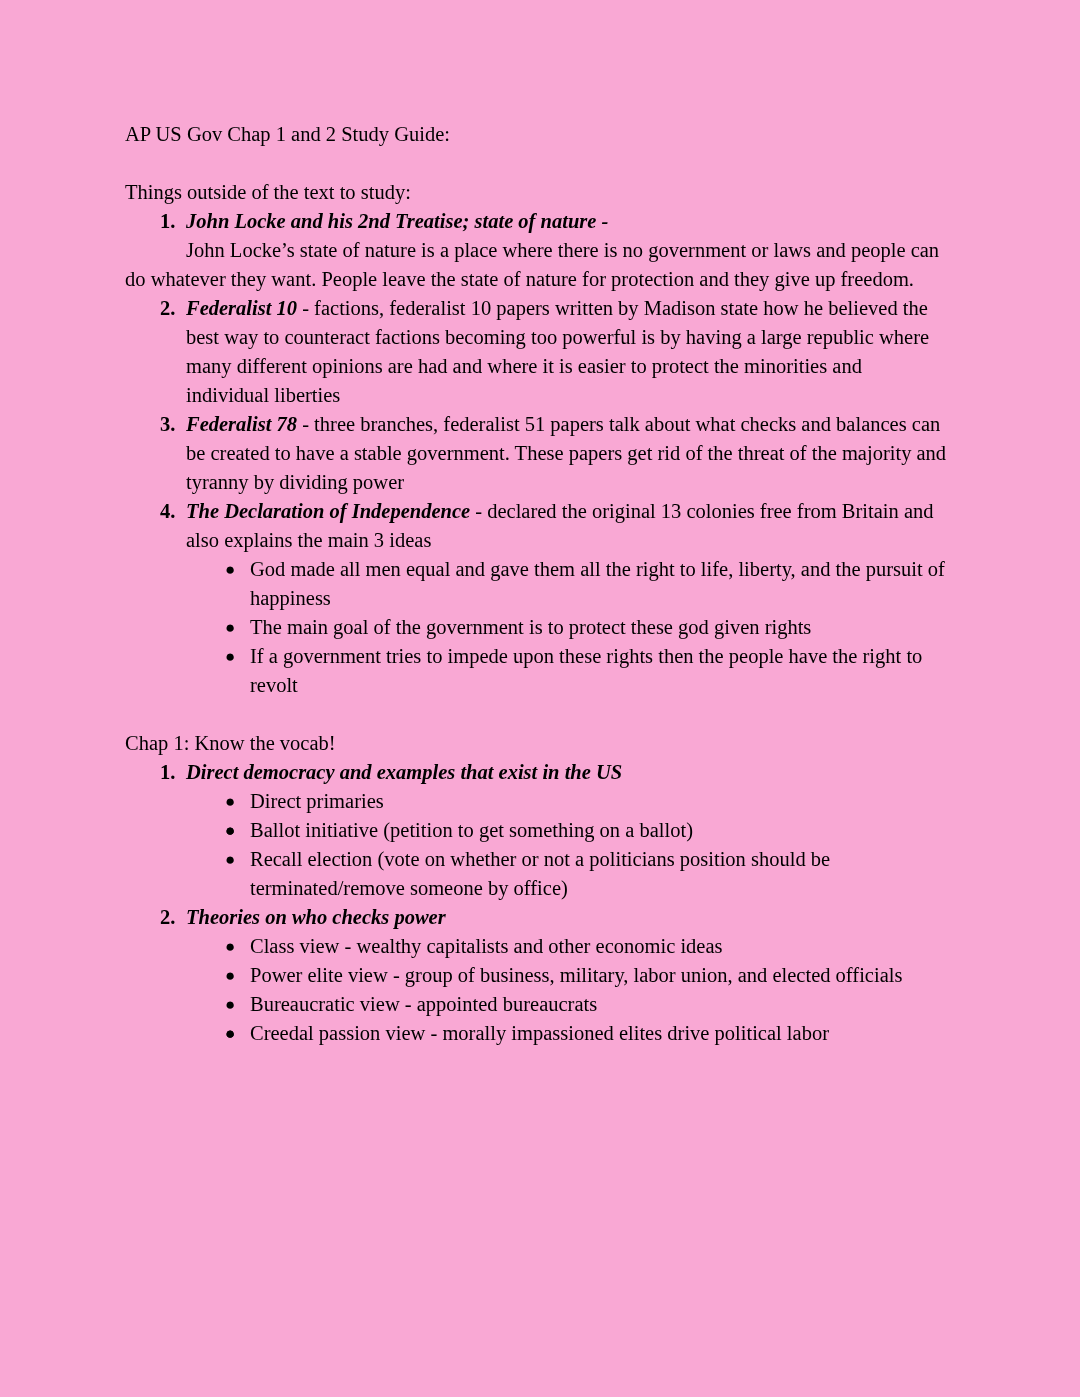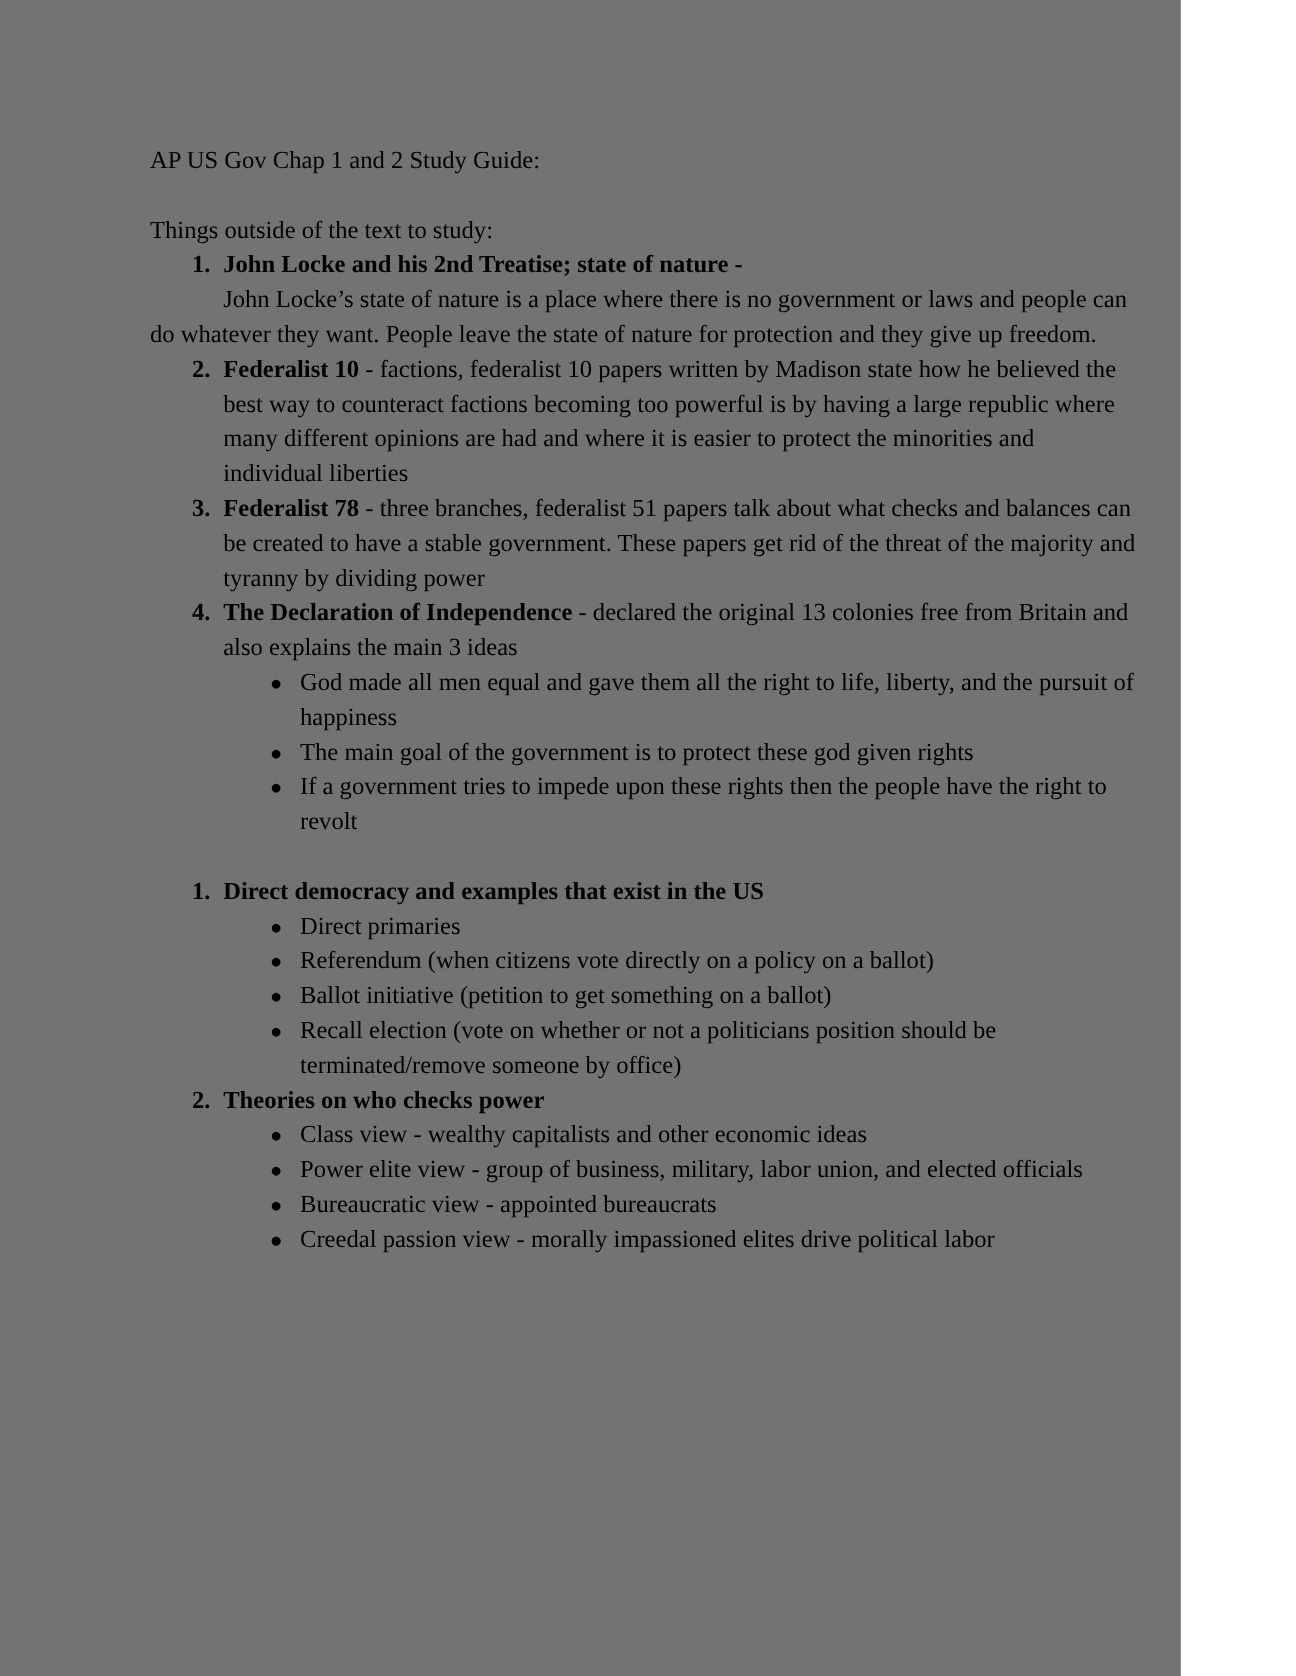--- a/index.html
+++ b/index.html
@@ -9,23 +9,23 @@
   }
   body {
     width: 1080px;
     height: 1397px;
     font-family: "Liberation Serif", "DejaVu Serif", serif;
     color: #000000;
     -webkit-font-smoothing: antialiased;
   }
   .page {
     position: relative;
-    width: 984px;
+    width: 1080px;
     height: 1397px;
-    background: #737373;
+    background: #f9a8d4;
     box-sizing: border-box;
     padding: 120px 130px 0 125px;
   }
   .doc {
     font-size: 20.5px;
     line-height: 29px;
     width: 825px;
   }
 
   
@@ -50,20 +50,21 @@
   }
   .onum {
     position: absolute;
     left: 35px;           
     top: 0;
     font-weight: bold;
     white-space: nowrap;
   }
   .olabel {
     font-weight: bold;
+    font-style: italic;
   }
 
   
   .hang-para {
     margin: 0;
     padding-left: 0;
     text-indent: 61px;
   }
 
   
@@ -139,35 +140,35 @@
           <li class="bitem">
             <span class="bdot">●</span>
             <span>If a government tries to impede upon these rights then the people have the right to revolt</span>
           </li>
         </ul>
       </li>
     </ol>
 
     <div class="blank"></div>
 
+    <p class="para">Chap 1: Know the vocab!</p>
 
     <ol class="olist">
 
       <li class="oitem">
         <span class="onum">1.</span>
         <span class="olabel">Direct democracy and examples that exist in the US</span>
 
         <ul class="blist">
           <li class="bitem">
             <span class="bdot">●</span>
             <span>Direct primaries</span>
           </li>
           <li class="bitem">
             <span class="bdot">●</span>
-            <span>Referendum (when citizens vote directly on a policy on a ballot)</span>
           </li>
           <li class="bitem">
             <span class="bdot">●</span>
             <span>Ballot initiative (petition to get something on a ballot)</span>
           </li>
           <li class="bitem">
             <span class="bdot">●</span>
             <span>Recall election (vote on whether or not a politicians position should be terminated/remove someone by office)</span>
           </li>
         </ul>

